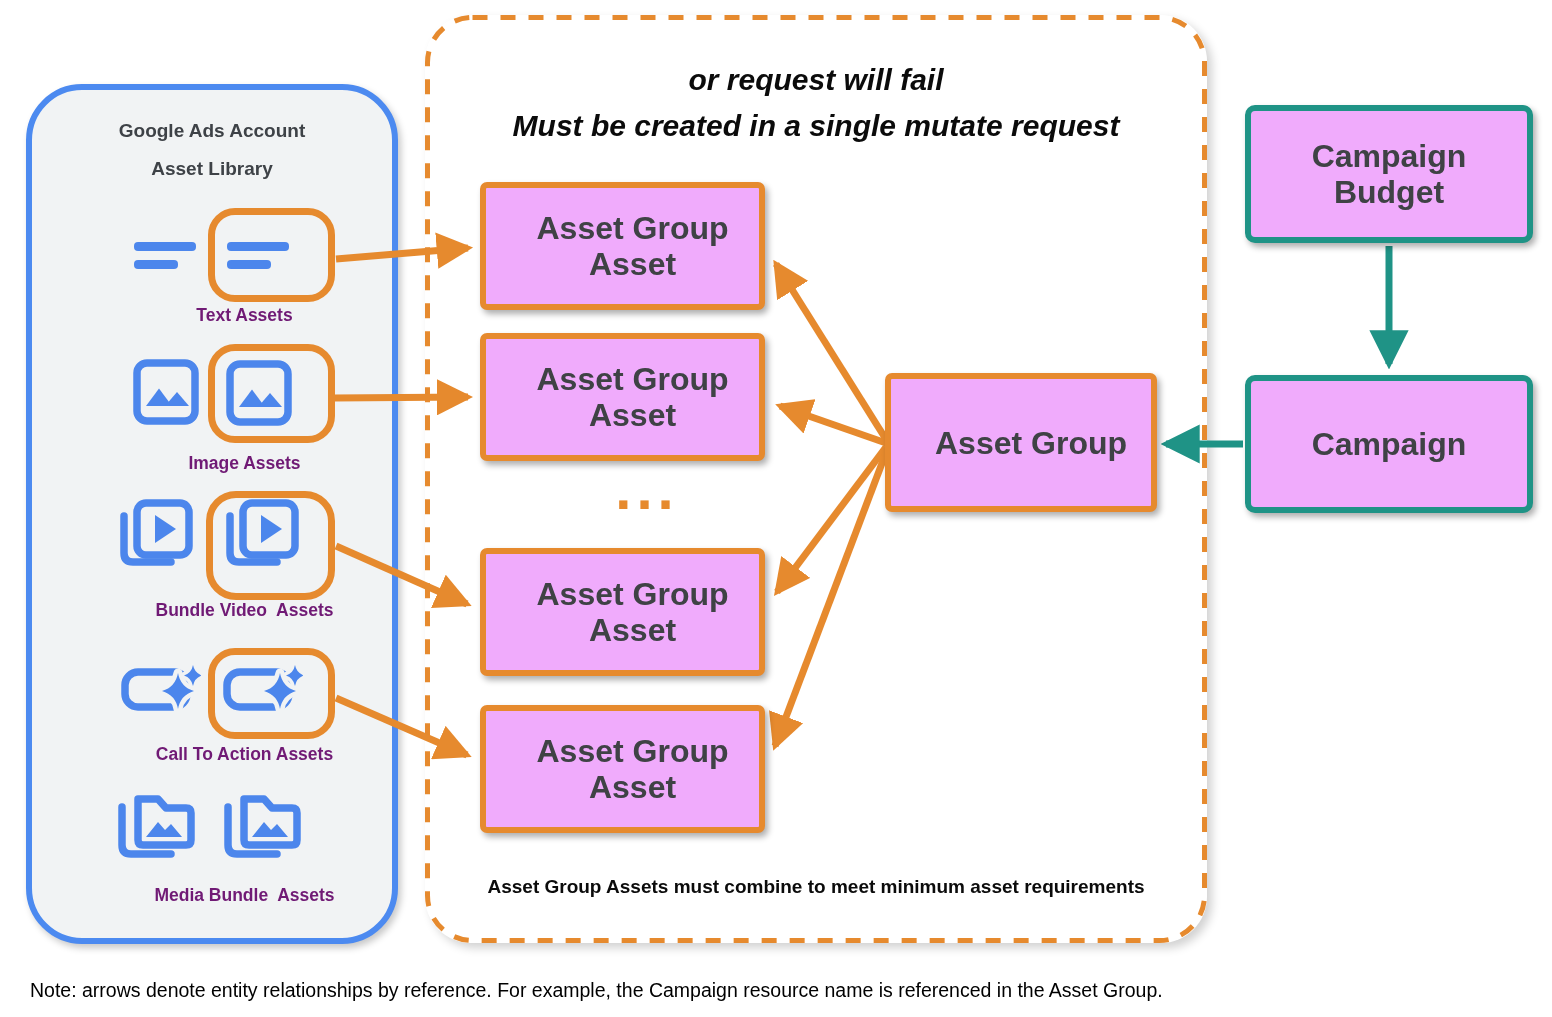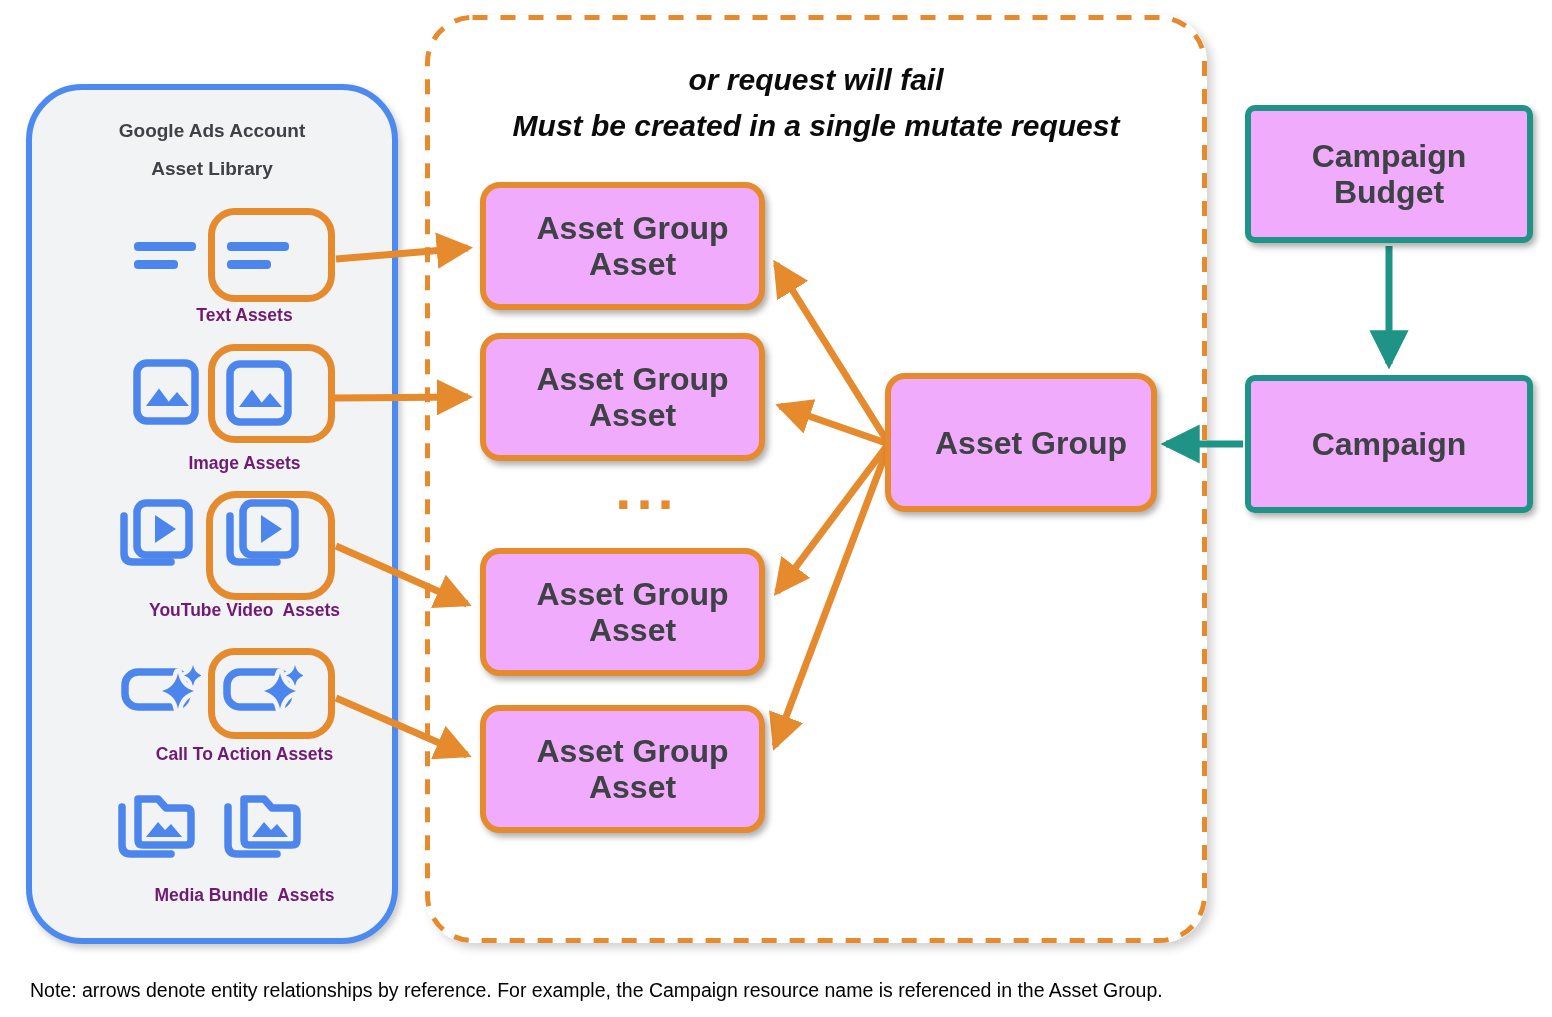--- a/index.html
+++ b/index.html
@@ -23,21 +23,21 @@
                 font-size:30px;font-weight:bold;font-style:italic;line-height:46px;}
   .ellipsis{position:absolute;left:162px;top:443px;width:120px;height:62px;text-align:center;
             color:#E68A2E;font-size:58px;font-weight:bold;line-height:62px;letter-spacing:5px;}
   .caption{position:absolute;left:0;top:861px;width:782px;text-align:center;color:#0b0b0b;
            font-size:19px;font-weight:bold;}
   
   .entity{background:#f0abfc;box-sizing:border-box;display:flex;align-items:center;
           justify-content:center;text-align:center;color:#3F4245;font-size:32px;
           font-weight:bold;line-height:36px;white-space:pre-line;
           box-shadow:3px 4px 6px rgba(0,0,0,0.32);z-index:3;}
-  .orange-entity{border:6px solid #E68A2E;border-radius:20px;padding-left:20px;}
+  .orange-entity{border:6px solid #E68A2E;border-radius:7px;padding-left:20px;}
   .teal-entity{border:6px solid #1F9386;border-radius:10px;}
   .aga{left:480px;width:285px;height:128px;}
   .overlay{left:0;top:0;width:1552px;height:1017px;z-index:2;pointer-events:none;}
   .note{left:30px;top:979px;width:1505px;color:#000;font-size:19.5px;font-weight:normal;z-index:2;}
   svg .stroke-blue{stroke:#4C86EC;fill:none;stroke-width:7.5;stroke-linecap:round;stroke-linejoin:round;}
   svg .fill-blue{fill:#4C86EC;stroke:none;}
 </style>
 </head>
 <body>
 
@@ -77,21 +77,21 @@
     <path class="stroke-blue" d="M8 18 L8 55 Q8 64 17 64 L55 64"></path>
     <rect class="stroke-blue" x="21" y="5" width="52" height="52" rx="9"></rect>
     <path class="fill-blue" d="M39 17 L60 31 L39 45 Z"></path>
   </svg>
   <div class="abs hl-box" style="left:206px;top:491px;width:129px;height:109px;border-radius:30px"></div>
   <svg class="abs icon" style="left:222px;top:498px" width="78" height="78" viewBox="0 0 78 78">
     <path class="stroke-blue" d="M8 18 L8 55 Q8 64 17 64 L55 64"></path>
     <rect class="stroke-blue" x="21" y="5" width="52" height="52" rx="9"></rect>
     <path class="fill-blue" d="M39 17 L60 31 L39 45 Z"></path>
   </svg>
-  <div class="abs lib-label" style="top:600px">YouTube Video  Assets</div>
+  <div class="abs lib-label" style="top:600px">Bundle Video  Assets</div>
 
   <svg class="abs icon" style="left:121px;top:663px" width="80" height="52" viewBox="0 0 80 52">
     <rect class="stroke-blue" x="4" y="9" width="62" height="35" rx="13"></rect>
     <path d="M57 10 Q59.5 24 73 28 Q59.5 32 57 46 Q54.5 32 41 28 Q54.5 24 57 10 Z" fill="#F1F3F4" stroke="#F1F3F4" stroke-width="9" stroke-linejoin="round"></path>
     <path d="M72 2 Q73.5 10 81 12.5 Q73.5 15 72 23 Q70.5 15 63 12.5 Q70.5 10 72 2 Z" fill="#F1F3F4" stroke="#F1F3F4" stroke-width="7" stroke-linejoin="round"></path>
     <path class="fill-blue" d="M57 10 Q59.5 24 73 28 Q59.5 32 57 46 Q54.5 32 41 28 Q54.5 24 57 10 Z"></path>
     <path class="fill-blue" d="M72 2 Q73.5 10 81 12.5 Q73.5 15 72 23 Q70.5 15 63 12.5 Q70.5 10 72 2 Z"></path>
   </svg>
   <div class="abs hl-box" style="left:208px;top:648px;width:127px;height:91px"></div>
   <svg class="abs icon" style="left:223px;top:663px" width="80" height="52" viewBox="0 0 80 52">
@@ -114,20 +114,21 @@
     <path class="fill-blue" d="M32 52 L44 37 L51 45 L57 39 L68 52 Z"></path>
   </svg>
   <div class="abs lib-label" style="top:885px">Media Bundle  Assets</div>
 
   <div class="abs dashed-bg">
     <div class="dashed-title">
       <div>or request will fail</div>
       <div>Must be created in a single mutate request</div>
     </div>
     <div class="ellipsis">...</div>
+    <div class="caption">Asset Group Assets must combine to meet minimum asset requirements</div>
   </div>
 
   <svg class="abs overlay" width="1552" height="1017" viewBox="0 0 1552 1017">
     <defs>
       <marker id="oArr" viewBox="0 0 10 10" refX="8.6" refY="5" markerWidth="5.2" markerHeight="5.2" orient="auto-start-reverse">
         <path d="M0 0 L10 5 L0 10 Z" fill="#E68A2E"></path>
       </marker>
       <marker id="tArr" viewBox="0 0 10 10" refX="8.6" refY="5" markerWidth="5.6" markerHeight="5.6" orient="auto-start-reverse">
         <path d="M0 0 L10 5 L0 10 Z" fill="#1F9386"></path>
       </marker>

